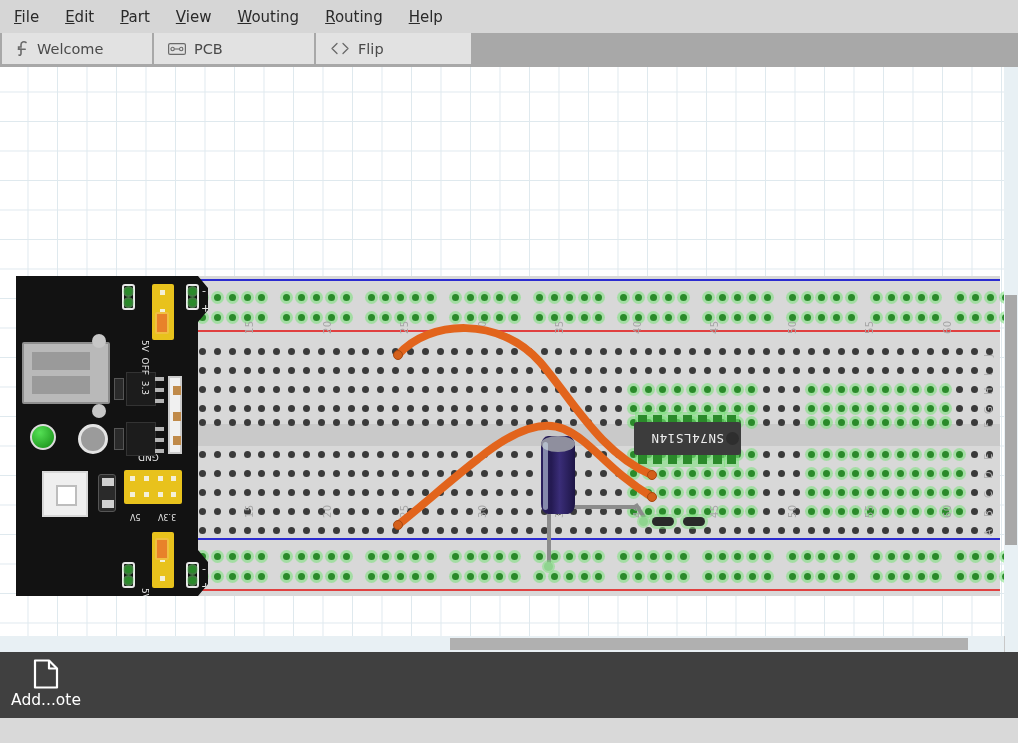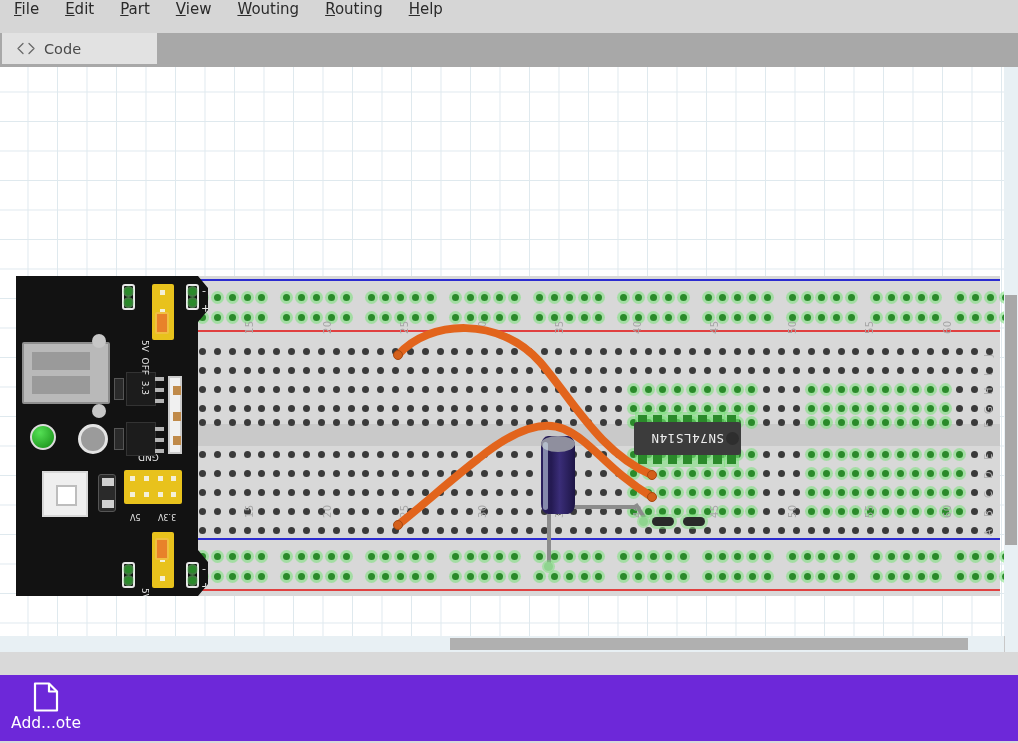--- a/index.html
+++ b/index.html
@@ -6,21 +6,21 @@
   html, body {
     width: 1018px; height: 743px;
     font-family: "DejaVu Sans", "Liberation Sans", sans-serif;
     overflow: hidden; background: #d9d9d9;
   }
   #app { position: relative; width: 1018px; height: 743px; }
 
   
   .menubar {
     position: absolute; left: 0; top: 0; width: 1018px; height: 33px;
-    background: #d6d6d6; display: flex; align-items: flex-start;
+    background: #d6d6d6; display: flex; align-items: center;
     padding-left: 14px; gap: 26px;
   }
   .menu-item {
     font-size: 15px; color: #2a2a2a; cursor: default; white-space: nowrap;
   }
   .menu-item .acc { text-decoration: underline; }
 
   
   .tabbar {
     position: absolute; left: 0; top: 33px; width: 1018px; height: 34px;
@@ -220,22 +220,22 @@
     position: absolute; left: 450px; top: 2px; width: 518px; height: 12px;
     background: #b0b0b0;
   }
   .corner-box {
     position: absolute; left: 1004px; top: 636px; width: 14px; height: 16px;
     background: #e8f0f4; border-left: 1px solid #c8c8c8;
   }
 
   
   .toolbar {
-    position: absolute; left: 0; top: 675px; width: 1018px; height: 66px;
-    background: #6d28d9;
+    position: absolute; left: 0; top: 652px; width: 1018px; height: 66px;
+    background: #404040;
   }
   .tool {
     position: absolute; top: 6px; width: 92px; height: 56px;
     display: flex; flex-direction: column; align-items: center;
     justify-content: flex-start; cursor: pointer;
   }
   .tool .ticon { height: 32px; display: flex; align-items: center; }
   .tool .tlabel {
     font-size: 15.5px; margin-top: 1px; white-space: nowrap;
   }
@@ -286,31 +286,51 @@
     <div class="menu-item"><span class="acc">E</span><span>dit</span></div>
     <div class="menu-item"><span class="acc">P</span><span>art</span></div>
     <div class="menu-item"><span class="acc">V</span><span>iew</span></div>
     <div class="menu-item"><span class="acc">W</span><span>outing</span></div>
     <div class="menu-item"><span class="acc">R</span><span>outing</span></div>
     <div class="menu-item"><span class="acc">H</span><span>elp</span></div>
   </div>
 
   <div class="tabbar">
 
-
-
-
+    <div class="tab w-welcome">
+      <span class="tico">
+        <svg width="13" height="17" viewBox="0 0 13 17">
+            <path d="M10 2.5c-2-1.4-5-.6-5 2.2V7H2.6v2.3H5v4.2c0 1.6-1 2-2 1.6" stroke="#6a6a6a" stroke-width="1.6" fill="none" stroke-linecap="round"></path>
+            <path d="M2.6 9.3h6.6" stroke="#6a6a6a" stroke-width="1.6" fill="none" stroke-linecap="round"></path>
+          </svg>
+      </span>
+      <span>Welcome</span>
+    </div>
+
+
+
+    <div class="tab w-pcb">
+      <span class="tico">
+        <svg width="18" height="12" viewBox="0 0 18 12">
+            <rect x="0.6" y="0.6" width="16.8" height="10.8" rx="1.5" stroke="#6a6a6a" stroke-width="1.2" fill="none"></rect>
+            <circle cx="4.6" cy="6" r="1.7" stroke="#6a6a6a" stroke-width="1.1" fill="none"></circle>
+            <circle cx="13.2" cy="6" r="1.7" stroke="#6a6a6a" stroke-width="1.1" fill="none"></circle>
+            <path d="M6.3 6h5.2" stroke="#6a6a6a" stroke-width="1.1"></path>
+          </svg>
+      </span>
+      <span>PCB</span>
+    </div>
 
     <div class="tab w-code">
       <span class="tico">
         <svg width="20" height="13" viewBox="0 0 20 13">
             <path d="M7 1.5L2 6.5l5 5M13 1.5l5 5-5 5" stroke="#6a6a6a" stroke-width="1.3" fill="none" stroke-linecap="round" stroke-linejoin="round"></path>
           </svg>
       </span>
-      <span>Code</span>
+      <span>Flip</span>
     </div>
   </div>
 
   <div class="canvas">
 
     <div class="bb">
       <div class="bb-rail-line rail-blue-t"></div>
       <div class="bb-rail-line rail-red-t"></div>
       <div class="bb-center"></div>
       <div class="bb-rail-line rail-blue-b"></div>

